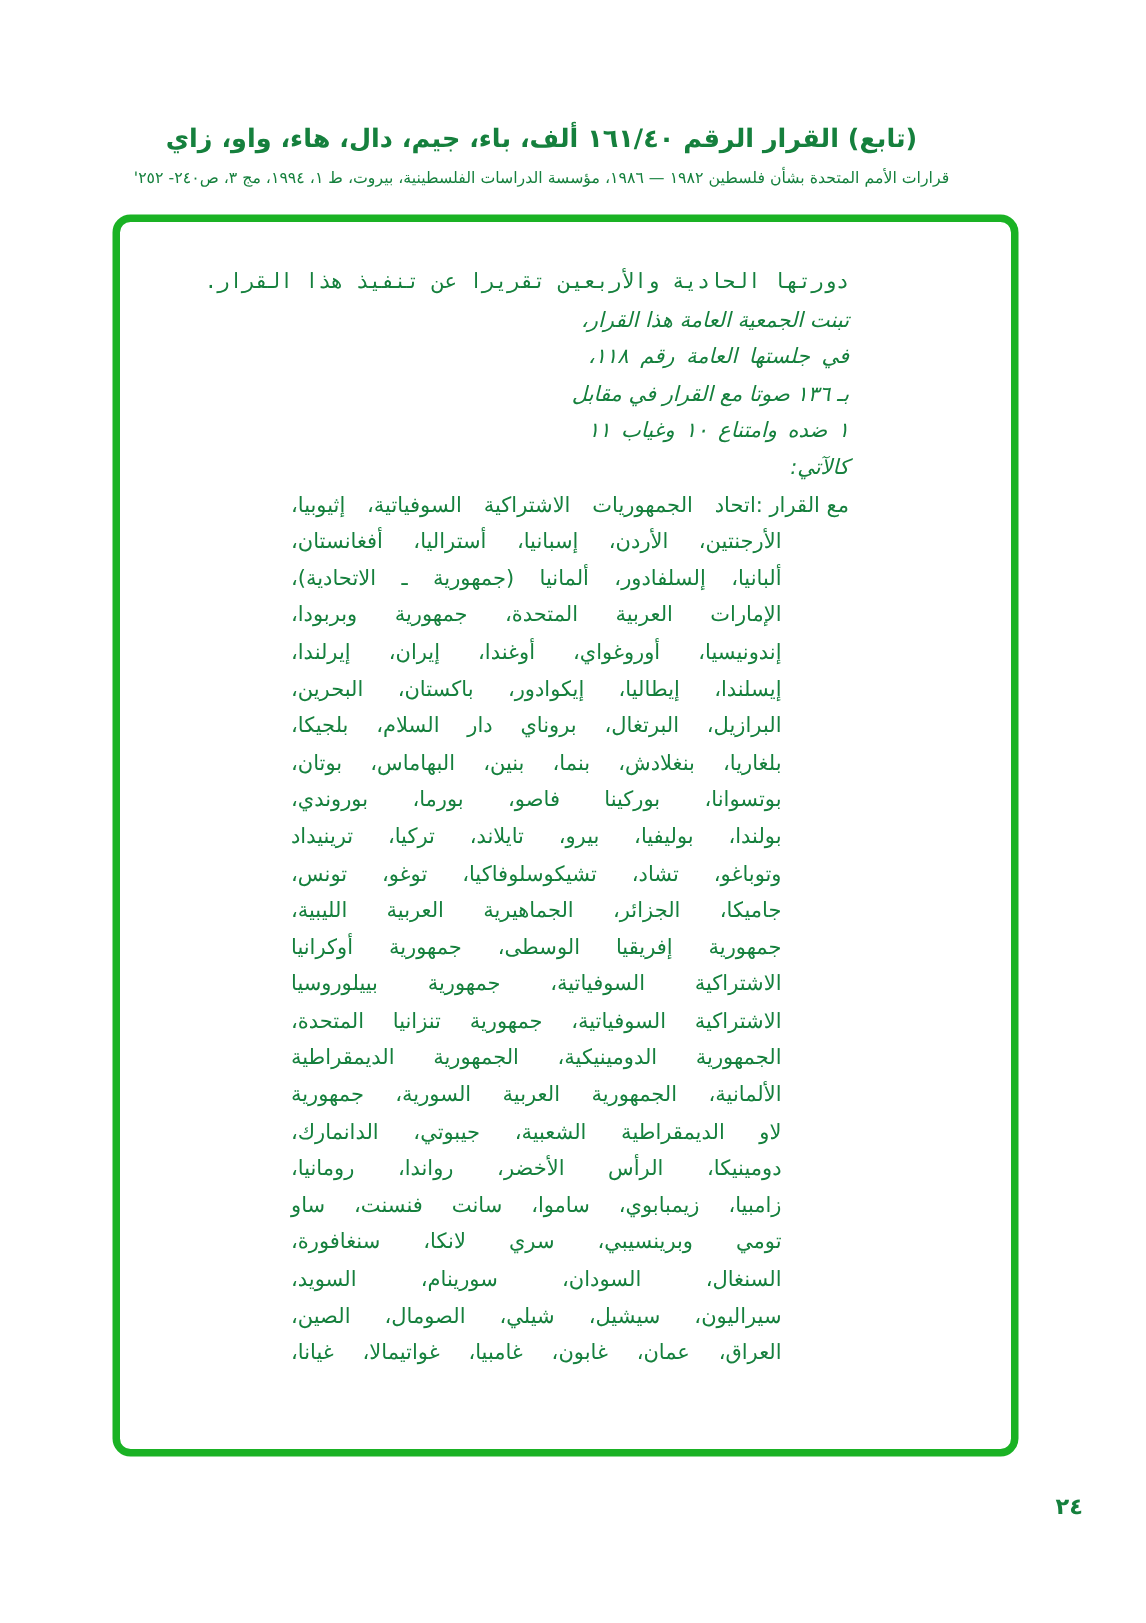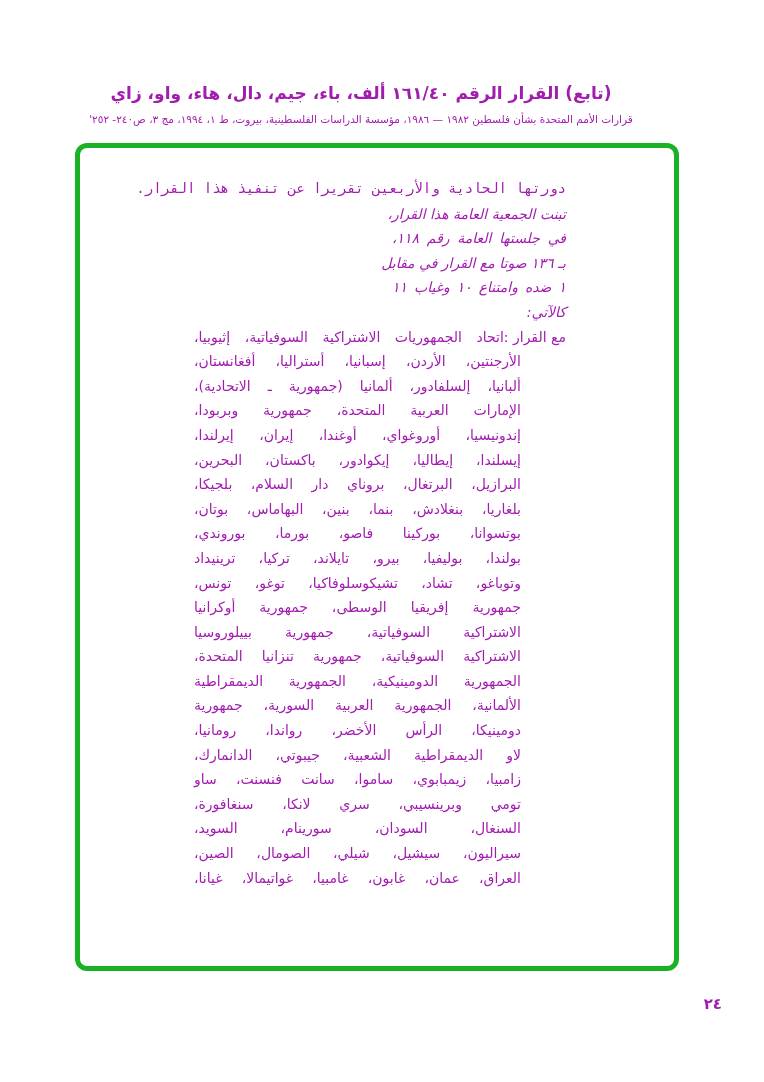--- a/index.html
+++ b/index.html
@@ -4,21 +4,21 @@
 <style>
   * { margin: 0; padding: 0; box-sizing: border-box; }
   html, body { background: #ffffff; }
   .page {
     position: relative;
     width: 722px;
     height: 1082px;
     background: #ffffff;
     overflow: hidden;
     font-family: "DejaVu Sans", sans-serif;
-    color: #a21caf;
+    color: #15803d;
   }
   .doc-header {
     position: absolute;
     top: 82px;
     left: 0;
     right: 0;
     text-align: center;
     direction: rtl;
   }
   .doc-title {
@@ -131,27 +131,28 @@
         <div class="line vote-line">الأرجنتين، الأردن، إسبانيا، أستراليا، أفغانستان،</div>
         <div class="line vote-line">ألبانيا، إلسلفادور، ألمانيا (جمهورية ـ الاتحادية)،</div>
         <div class="line vote-line">الإمارات العربية المتحدة، جمهورية وبربودا،</div>
         <div class="line vote-line">إندونيسيا، أوروغواي، أوغندا، إيران، إيرلندا،</div>
         <div class="line vote-line">إيسلندا، إيطاليا، إيكوادور، باكستان، البحرين،</div>
         <div class="line vote-line">البرازيل، البرتغال، بروناي دار السلام، بلجيكا،</div>
         <div class="line vote-line">بلغاريا، بنغلادش، بنما، بنين، البهاماس، بوتان،</div>
         <div class="line vote-line">بوتسوانا، بوركينا فاصو، بورما، بوروندي،</div>
         <div class="line vote-line">بولندا، بوليفيا، بيرو، تايلاند، تركيا، ترينيداد</div>
         <div class="line vote-line">وتوباغو، تشاد، تشيكوسلوفاكيا، توغو، تونس،</div>
+        <div class="line vote-line">جاميكا، الجزائر، الجماهيرية العربية الليبية،</div>
         <div class="line vote-line">جمهورية إفريقيا الوسطى، جمهورية أوكرانيا</div>
         <div class="line vote-line">الاشتراكية السوفياتية، جمهورية بييلوروسيا</div>
         <div class="line vote-line">الاشتراكية السوفياتية، جمهورية تنزانيا المتحدة،</div>
         <div class="line vote-line">الجمهورية الدومينيكية، الجمهورية الديمقراطية</div>
         <div class="line vote-line">الألمانية، الجمهورية العربية السورية، جمهورية</div>
+        <div class="line vote-line">لاو الديمقراطية الشعبية، جيبوتي، الدانمارك،</div>
         <div class="line vote-line">دومينيكا، الرأس الأخضر، رواندا، رومانيا،</div>
-        <div class="line vote-line">لاو الديمقراطية الشعبية، جيبوتي، الدانمارك،</div>
         <div class="line vote-line">زامبيا، زيمبابوي، ساموا، سانت فنسنت، ساو</div>
         <div class="line vote-line">تومي وبرينسيبي، سري لانكا، سنغافورة،</div>
         <div class="line vote-line">السنغال، السودان، سورينام، السويد،</div>
         <div class="line vote-line">سيراليون، سيشيل، شيلي، الصومال، الصين،</div>
         <div class="line vote-line">العراق، عمان، غابون، غامبيا، غواتيمالا، غيانا،</div>
       </div>
 
     </div>
   </div>
 

